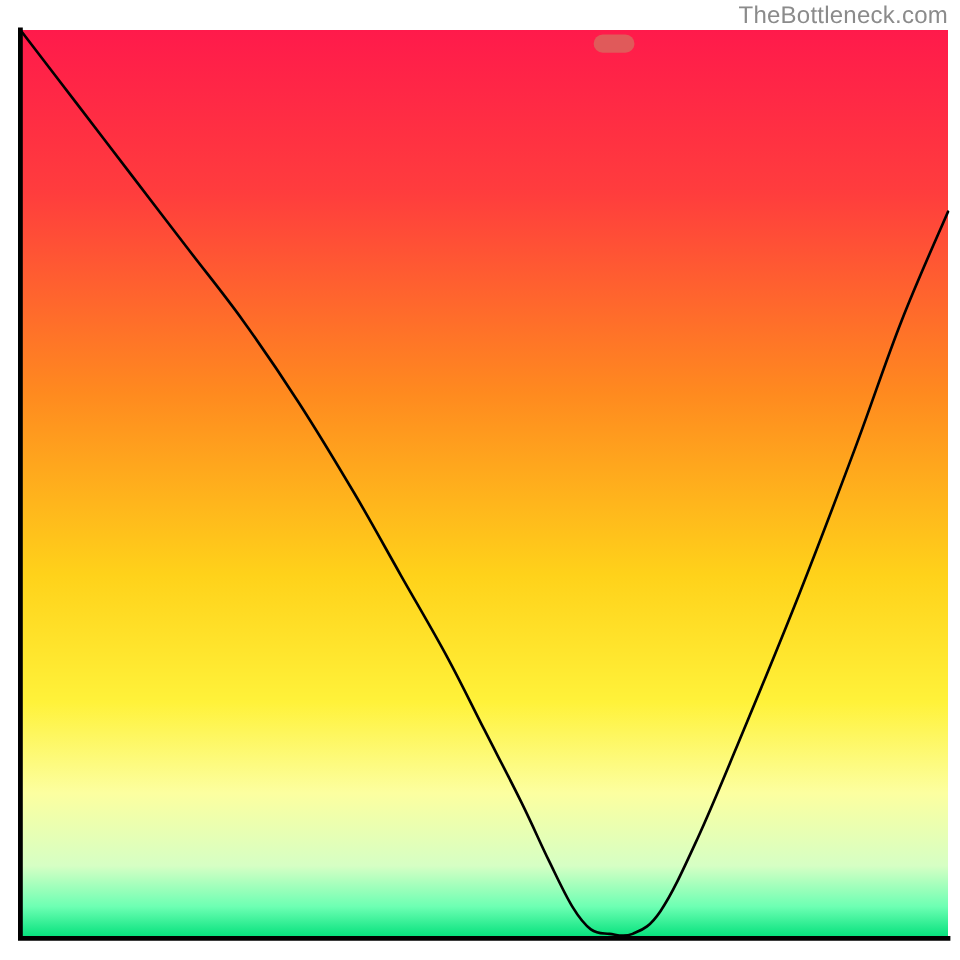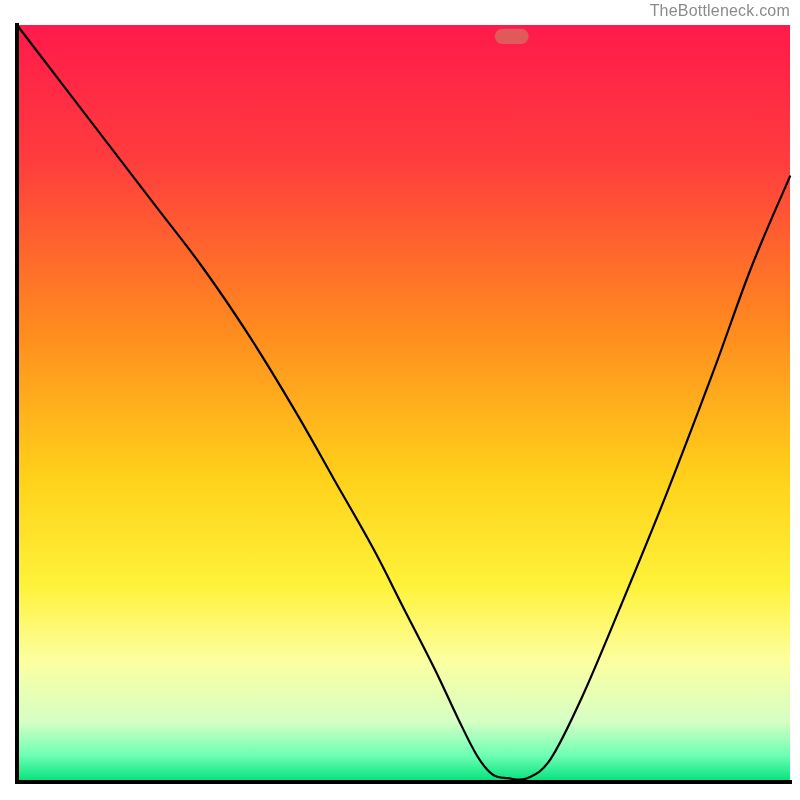--- a/index.html
+++ b/index.html
@@ -1,17 +1,17 @@
 <!DOCTYPE html>
 <html><head>
 <meta charset="utf-8">
 <style>
 html,body{margin:0;padding:0;width:800px;height:800px;overflow:hidden;background:#fff;font-family:Arial,Helvetica,sans-serif}
 .wrap{position:relative;width:800px;height:800px}
-.watermark{position:absolute;top:2px;right:10px;color:#8b8b8b;font-size:16px;font-weight:400;letter-spacing:.2px}
+.watermark{position:absolute;top:2px;right:10px;color:#8b8b8b;font-size:20px;font-weight:400;letter-spacing:.2px}
 svg{display:block}
 </style>
 </head>
 <body>
 <div class="wrap">
   <div class="watermark">TheBottleneck.com</div>
   <svg id="chart" width="800" height="800" viewBox="0 0 800 800">
       <defs>
         <linearGradient id="bg-grad" x1="0" y1="0" x2="0" y2="1">
           <stop offset="0%" stop-color="#ff1a4b"></stop>

